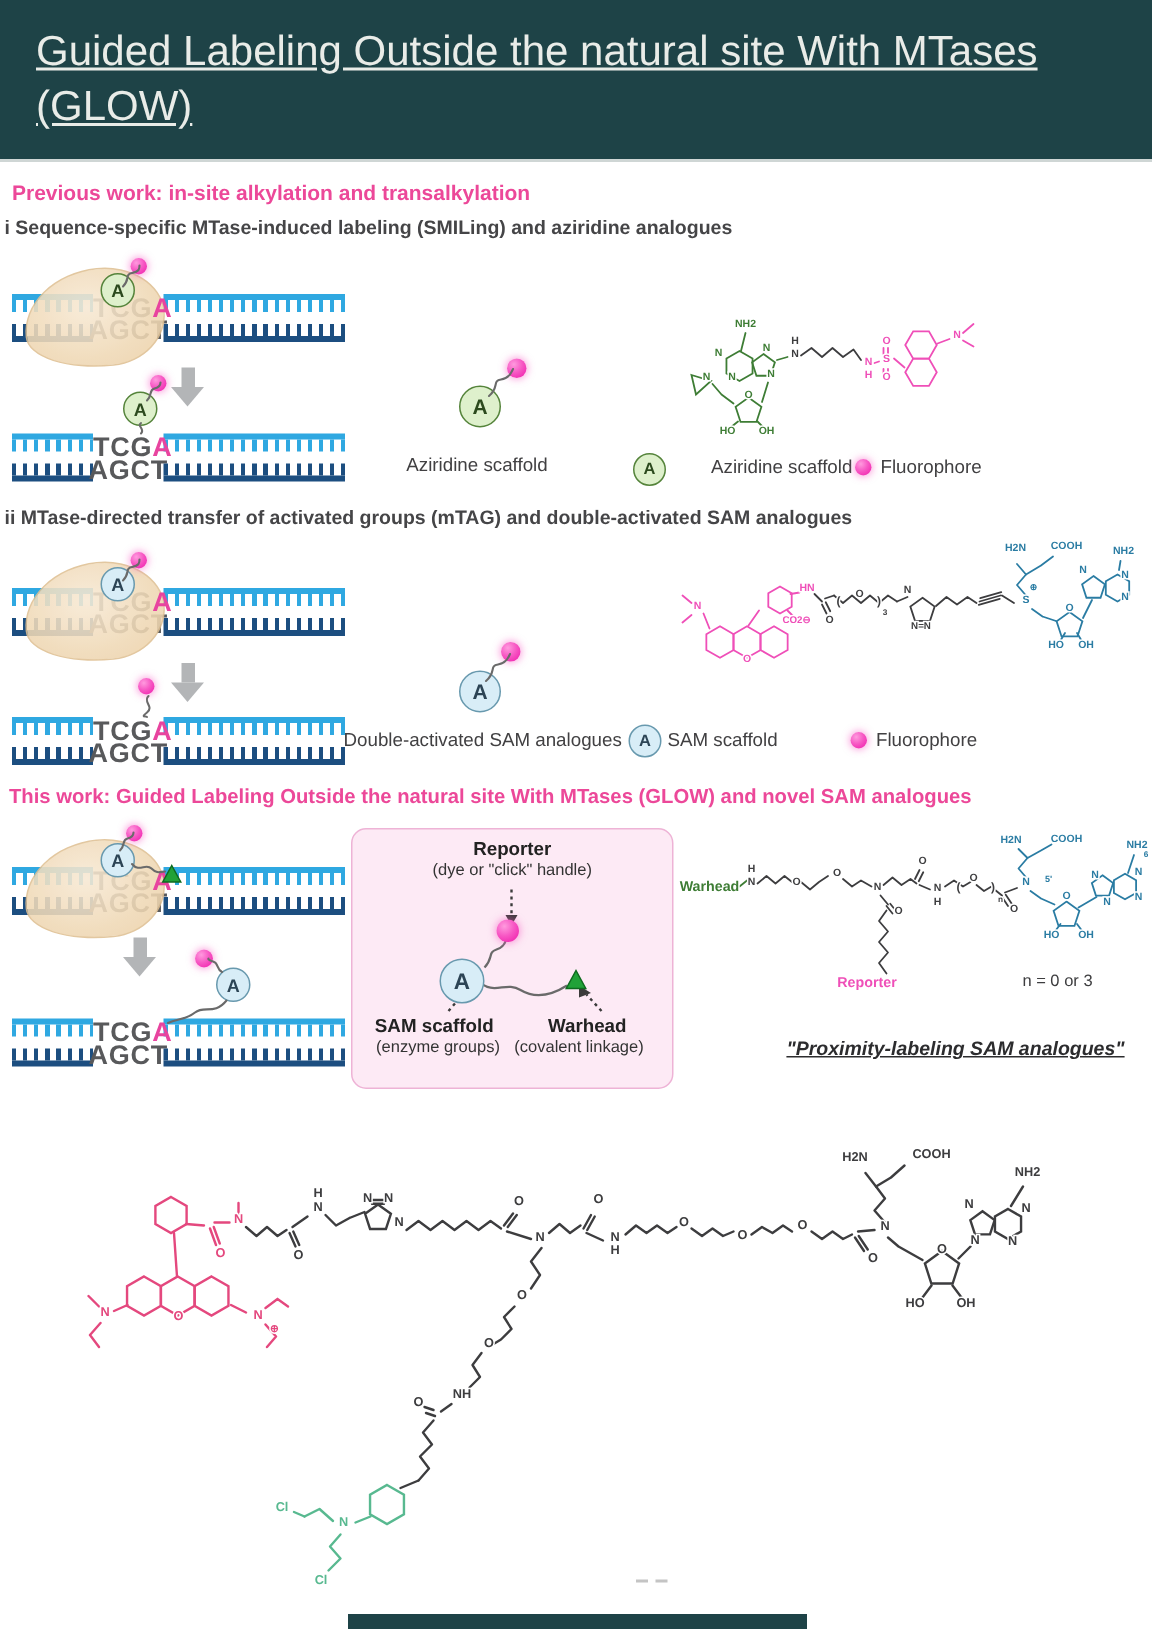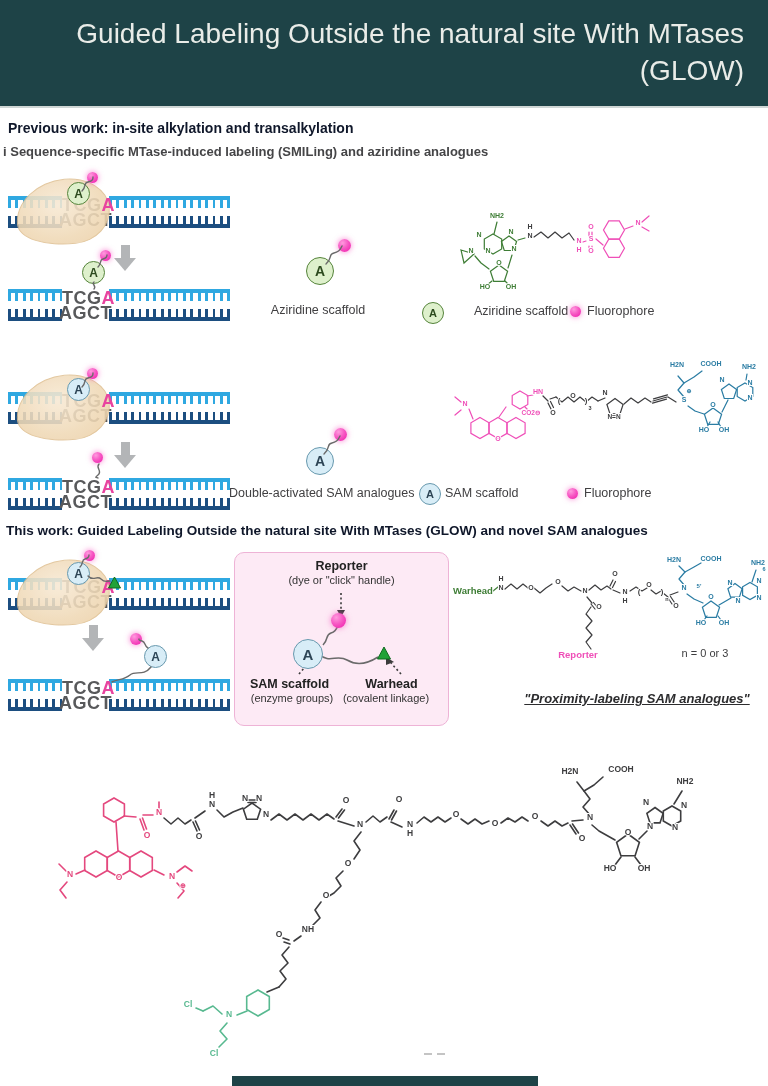--- a/index.html
+++ b/index.html
@@ -1,24 +1,24 @@
 <!DOCTYPE html>
 <html style="--header-bg: #1e4347; --header-text: #e9ece8; --dna-light: #2fa8e1; --dna-dark: #1c4e80; --seq-gray: #58595b; --seq-pink: #e8449f; --arrow: #b3b5b7; --green-fill: #def0cc; --green-border: #55843b; --blue-fill: #d8edf7; --blue-border: #6899ae; --box-bg: #fdeaf5; --box-border: #eeb3d6; --chem-green: #3e7d35; --chem-pink: #ef4fb8; --chem-blue: #2a7ca3; --chem-black: #3d3d3f; --chem-rose: #e4487e; --chem-mint: #58b990;"><head>
 <meta charset="utf-8">
 <style>
   html,body{margin:0;padding:0;background:#fff;font-family:"Liberation Sans",sans-serif;}
   #page{position:relative;width:768px;height:1086px;background:#fff;overflow:hidden;}
 
   
   #hdr{position:absolute;left:0;top:0;width:768px;height:106px;background:var(--header-bg);
        border-bottom:2px solid #cfd6d5;display:flex;align-items:center;justify-content:center;}
-  #hdr .t{width:720px;text-align:right;color:var(--header-text);font-size:28px;line-height:1.32;}
+  #hdr .t{width:720px;text-align:left;color:var(--header-text);font-size:28px;line-height:1.32;text-decoration:underline;}
 
   
-  .h1{position:absolute;font-weight:bold;color:#0f172a;font-size:14px;}
+  .h1{position:absolute;font-weight:bold;color:#ec4899;font-size:14px;}
   .h2{position:absolute;font-weight:bold;color:#454547;font-size:13px;}
 
   
   .block{position:absolute;left:0;width:768px;}
   .dna{position:absolute;width:222px;}
   .drow{display:flex;height:15px;}
   .drow+.drow{margin-top:2px;}
   .comb{flex:1;}
   .comb.l{flex:0 0 54px;}
   .drow.top .comb{border-top:4px solid var(--dna-light);
@@ -98,20 +98,21 @@
 <body>
 
 <div id="page">
 
   <div id="hdr">
     <div class="t">Guided Labeling Outside the natural site With MTases (GLOW)</div>
   </div>
 
   <div class="h1" style="left:8px;top:120px">Previous work: in-site alkylation and transalkylation</div>
   <div class="h2" style="left:3px;top:144px">i Sequence-specific MTase-induced labeling (SMILing) and aziridine analogues</div>
+  <div class="h2" style="left:3px;top:337px">ii MTase-directed transfer of activated groups (mTAG) and double-activated SAM analogues</div>
   <div class="h1" style="left:6px;top:523px;font-size:13.5px">This work: Guided Labeling Outside the natural site With MTases (GLOW) and novel SAM analogues</div>
 
   <div class="block" style="top:165px;height:176px">
     <div class="dna" style="left:8px;top:31px">
       <div class="drow top">
           <div class="comb l"></div>
           <div class="seq"><span>TCG</span><span class="hl">A</span></div>
           <div class="comb"></div>
         </div>
       <div class="drow bot">

